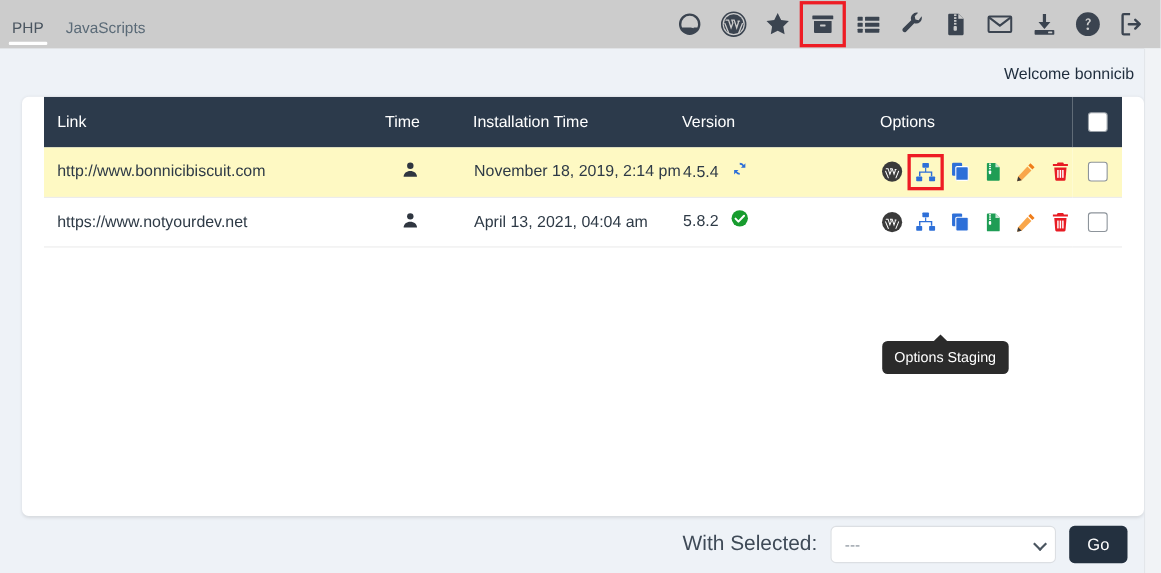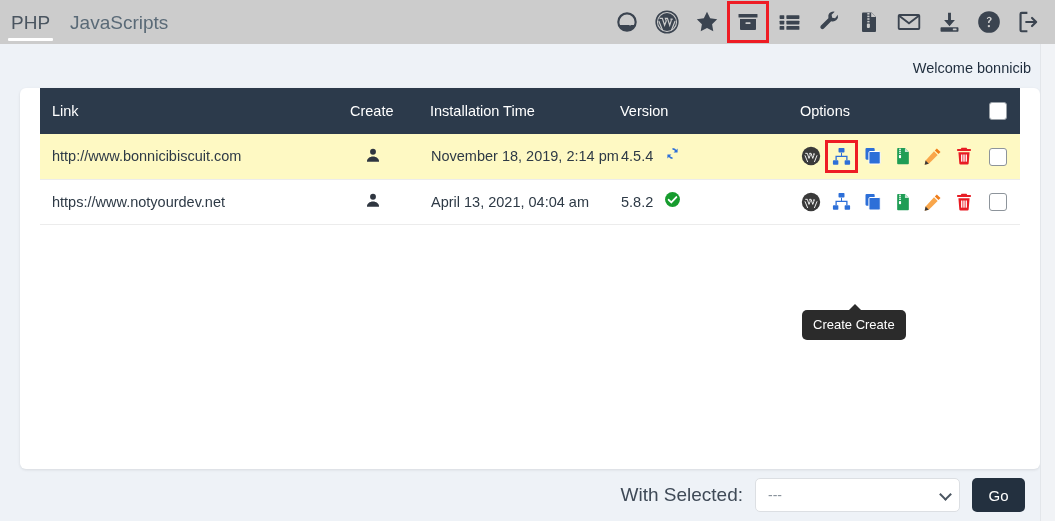--- a/index.html
+++ b/index.html
@@ -13,21 +13,21 @@
 
   
   .topbar {
     position: absolute; left: 0; top: 0;
     width: 1055px; height: 44px;
     background: #cccccc;
     display: flex; align-items: center;
   }
   .tabs { display: flex; align-items: flex-end; height: 44px; padding-left: 8px; gap: 14px; }
   .tab {
-    font-size: 19px; color: #5a6a77; line-height: 1;
+    font-size: 14px; color: #5a6a77; line-height: 1;
     padding: 0 3px 3px 3px; position: relative; top: -9px;
     cursor: pointer; white-space: nowrap;
   }
   .tab.active { color: #4a5560; }
   .tab.active::after {
     content: ""; position: absolute; left: 0; right: 0; bottom: -6px;
     height: 3px; background: #ffffff; border-radius: 1px;
   }
 
   .navicons {
@@ -295,21 +295,21 @@
 
 <div class="welcome">Welcome bonnicib</div>
 
 <div class="card">
 
 
   <table class="inst">
     <thead>
       <tr>
         <th class="col-link">Link</th>
-        <th class="col-admin">Create</th>
+        <th class="col-admin">Time</th>
         <th class="col-time">Installation Time</th>
         <th class="col-ver">Version</th>
         <th class="col-opt">Options</th>
         <th class="col-chk">
           <span class="chk"></span>
         </th>
       </tr>
     </thead>
     <tbody>
 
@@ -463,21 +463,21 @@
         </td>
         <td class="chkcell">
           <span class="chk"></span>
         </td>
       </tr>
 
     </tbody>
   </table>
 </div>
 
-<div class="tooltip">Create Create</div>
+<div class="tooltip">Options Staging</div>
 
 <div class="footer-row">
   <span class="ws-label">With Selected:</span>
   <span class="select-wrap">
     <select class="ws-select">
       <option>---</option>
     </select>
     <span class="caret"></span>
   </span>
   <button class="go-btn">Go</button>

